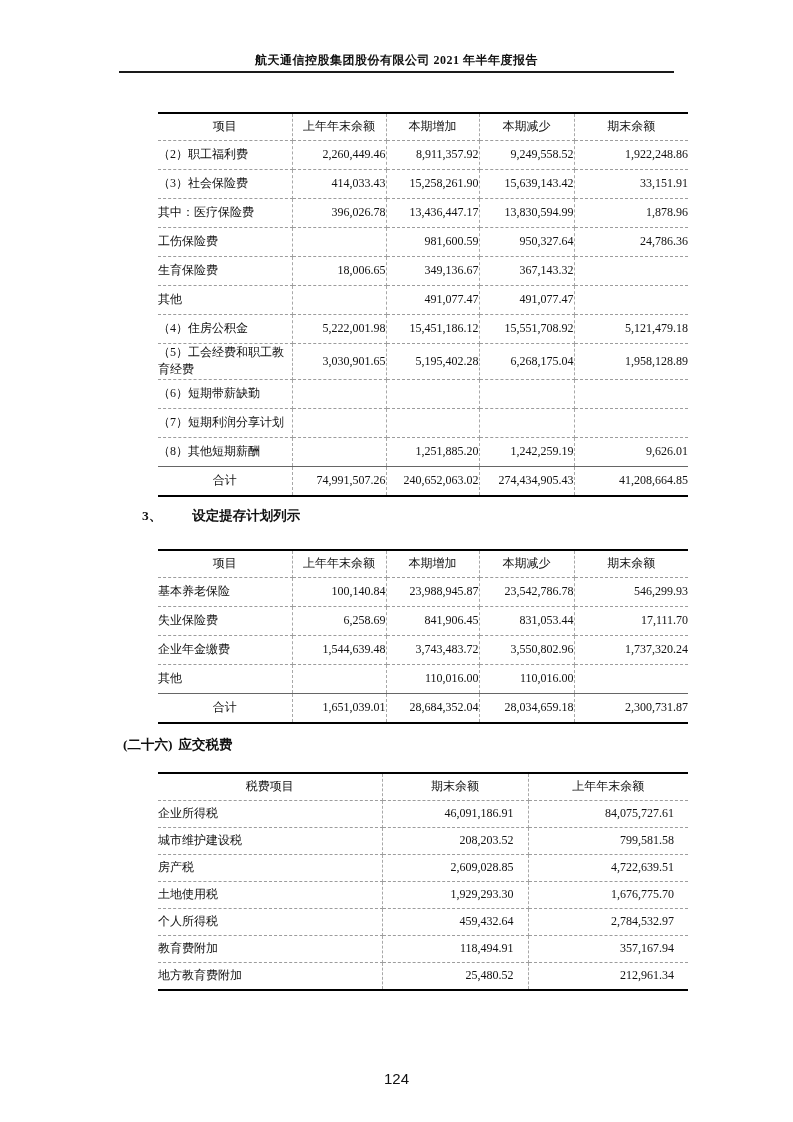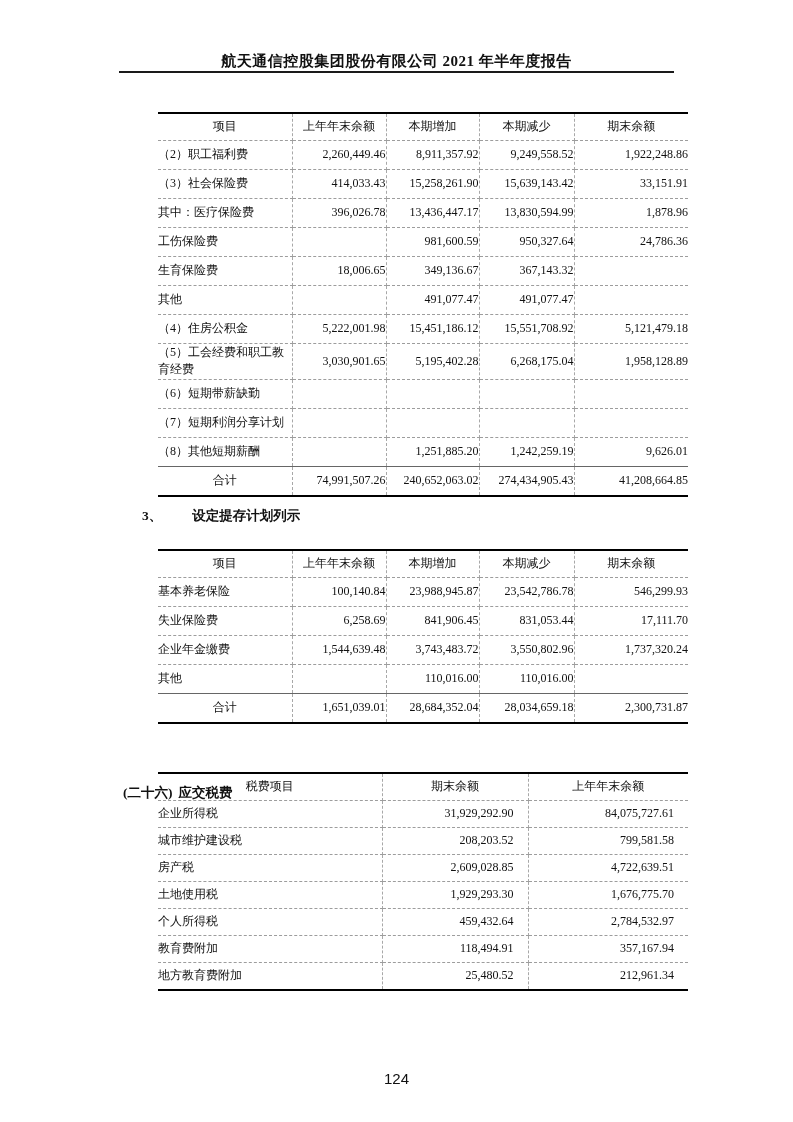--- a/index.html
+++ b/index.html
@@ -8,21 +8,21 @@
     width: 793px; height: 1122px;
     margin: 0 auto;
     background: #ffffff;
     font-family: "Liberation Serif", "DejaVu Serif", serif;
     color: #111;
     overflow: hidden;
   }
   .report-title {
     position: absolute; top: 52px; left: 0; width: 100%;
     text-align: center;
-    font-size: 15px; font-weight: bold;
+    font-size: 12px; font-weight: bold;
     letter-spacing: 0.5px;
   }
   .header-rule {
     position: absolute; top: 71px; left: 119px; width: 555px;
     border-top: 2px solid #1a1a1a; height: 0;
   }
   .tbl-wrap { position: absolute; left: 158px; width: 530px; }
   .tbl-1 { top: 96px; }
   .tbl-2 { top: 533px; }
   .tbl-3 { top: 756px; }
@@ -51,21 +51,21 @@
   tr.total-row td.lbl { text-align: center; padding-left: 0; }
 
   .section-heading {
     position: absolute;
     font-weight: bold; font-size: 13.5px;
     white-space: nowrap;
   }
   .heading-3 { top: 507px; left: 142px; }
   .heading-3 .sec-num { display:inline-block; margin-right: 30px; }
   .heading-26 { top: 736px; left: 123px; }
-  .heading-26 .sec-num { display:inline-block; margin-right: 6px; margin-top: 48px; }
+  .heading-26 .sec-num { display:inline-block; margin-right: 6px; }
 
   .page-number {
     position: absolute; top: 1070px; left: 0; width: 100%;
     text-align: center; font-size: 15px;
     font-family: "Liberation Sans", sans-serif;
   }
 </style>
 </head>
 <body>
 
@@ -257,21 +257,21 @@
         <thead>
           <tr>
             <th>税费项目</th>
             <th>期末余额</th>
             <th>上年年末余额</th>
           </tr>
         </thead>
         <tbody>
           <tr>
             <td class="lbl">企业所得税</td>
-            <td class="num">31,929,292.90</td>
+            <td class="num">46,091,186.91</td>
             <td class="num">84,075,727.61</td>
           </tr>
           <tr>
             <td class="lbl">城市维护建设税</td>
             <td class="num">208,203.52</td>
             <td class="num">799,581.58</td>
           </tr>
           <tr>
             <td class="lbl">房产税</td>
             <td class="num">2,609,028.85</td>

